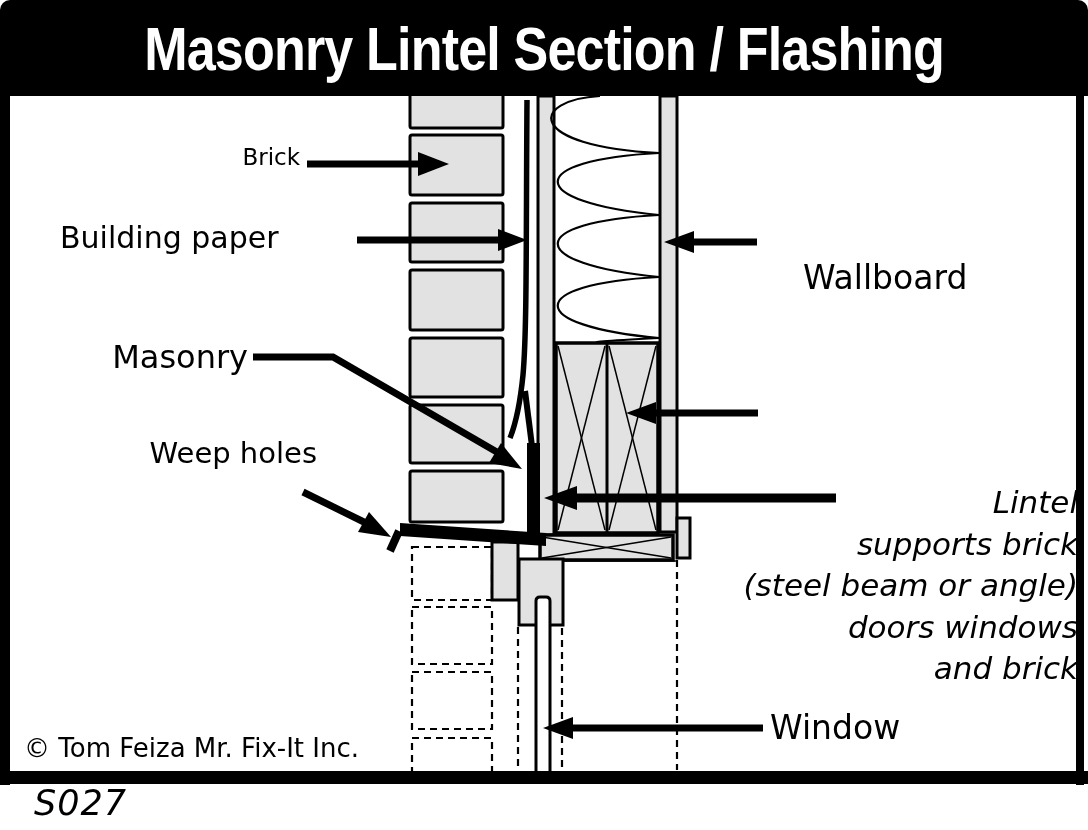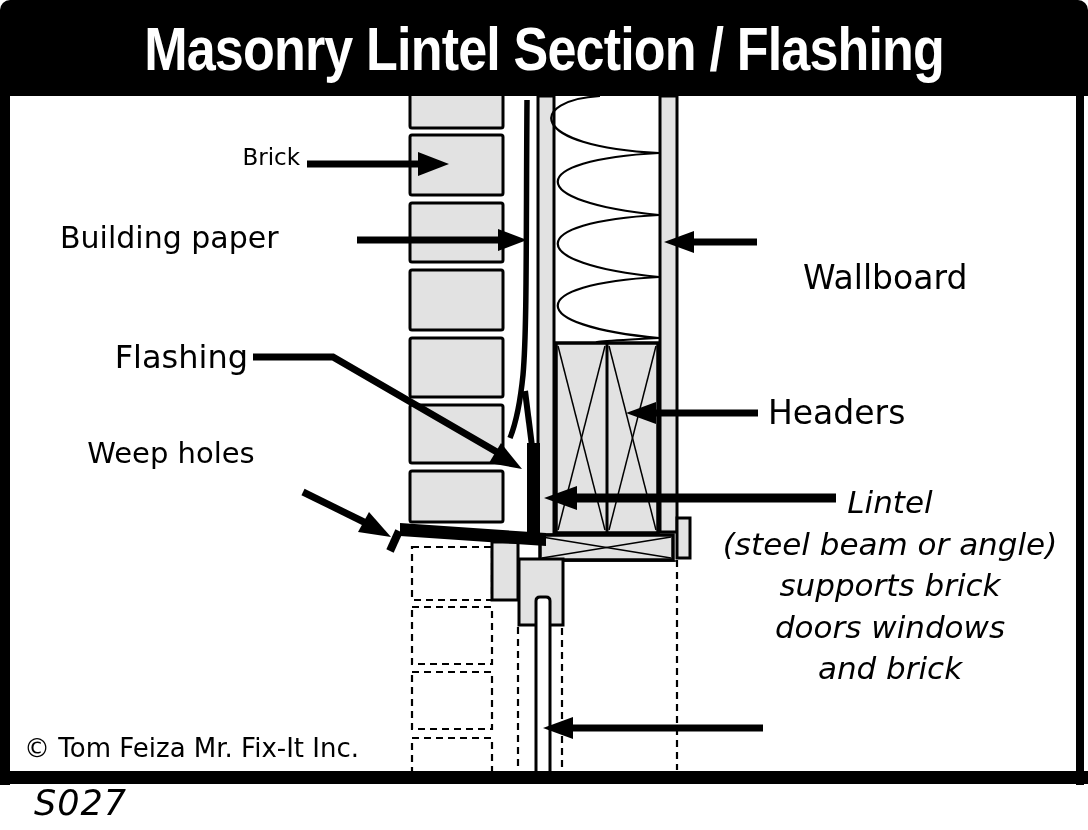--- a/index.html
+++ b/index.html
@@ -5,21 +5,21 @@
   html,body{margin:0;padding:0;background:#ffffff;}
   #screen{
     position:relative;width:1088px;height:830px;background:#ffffff;
     font-family:"DejaVu Sans",sans-serif;overflow:hidden;
   }
   #art{position:absolute;left:0;top:0;width:1088px;height:830px;}
   .lbl{
     position:absolute;color:#000;font-family:"DejaVu Sans",sans-serif;
     white-space:nowrap;line-height:1.2;
   }
-  .lbl-block{white-space:normal;text-align:center;}
+  .lbl-block{white-space:normal;text-align:right;}
   #title-band{
     position:absolute;left:0;top:0;width:1088px;height:96px;background:#000;
     display:flex;align-items:center;justify-content:center;
     border-radius:10px 10px 0 0;
   }
   #title-band .t{
     color:#fff;font-size:62px;font-weight:bold;letter-spacing:-1px;
     transform:scaleX(0.84);transform-origin:center;
     font-family:"Liberation Sans",sans-serif;
   }
@@ -158,34 +158,34 @@
       <rect x="0" y="771" width="1088" height="13"></rect>
     </g>
   </svg>
 
   <div id="title-band">
     <span class="t">Masonry Lintel Section / Flashing</span>
   </div>
 
   <div class="lbl" id="brick-label">Brick</div>
   <div class="lbl" id="building-paper-label">Building paper</div>
-  <div class="lbl" id="flashing-label">Flashing</div>
+  <div class="lbl" id="flashing-label">Masonry</div>
 
   <div class="lbl lbl-block" id="weep-label">
     <div>Weep holes</div>
   </div>
 
   <div class="lbl right-lbl" id="wallboard-label">Wallboard</div>
-  <div class="lbl right-lbl" id="headers-label">Headers</div>
 
   <div class="lbl lbl-block" id="lintel-label">
     <div>Lintel</div>
+    <div>supports brick</div>
     <div>(steel beam or angle)</div>
-    <div>supports brick</div>
     <div>doors windows</div>
     <div>and brick</div>
   </div>
 
+  <div class="lbl right-lbl" id="window-label">Window</div>
 
   <div class="lbl" id="copyright-label">© Tom Feiza Mr. Fix-It Inc.</div>
   <div class="lbl" id="figure-code">S027</div>
 
 </div>
 
 </body></html>

